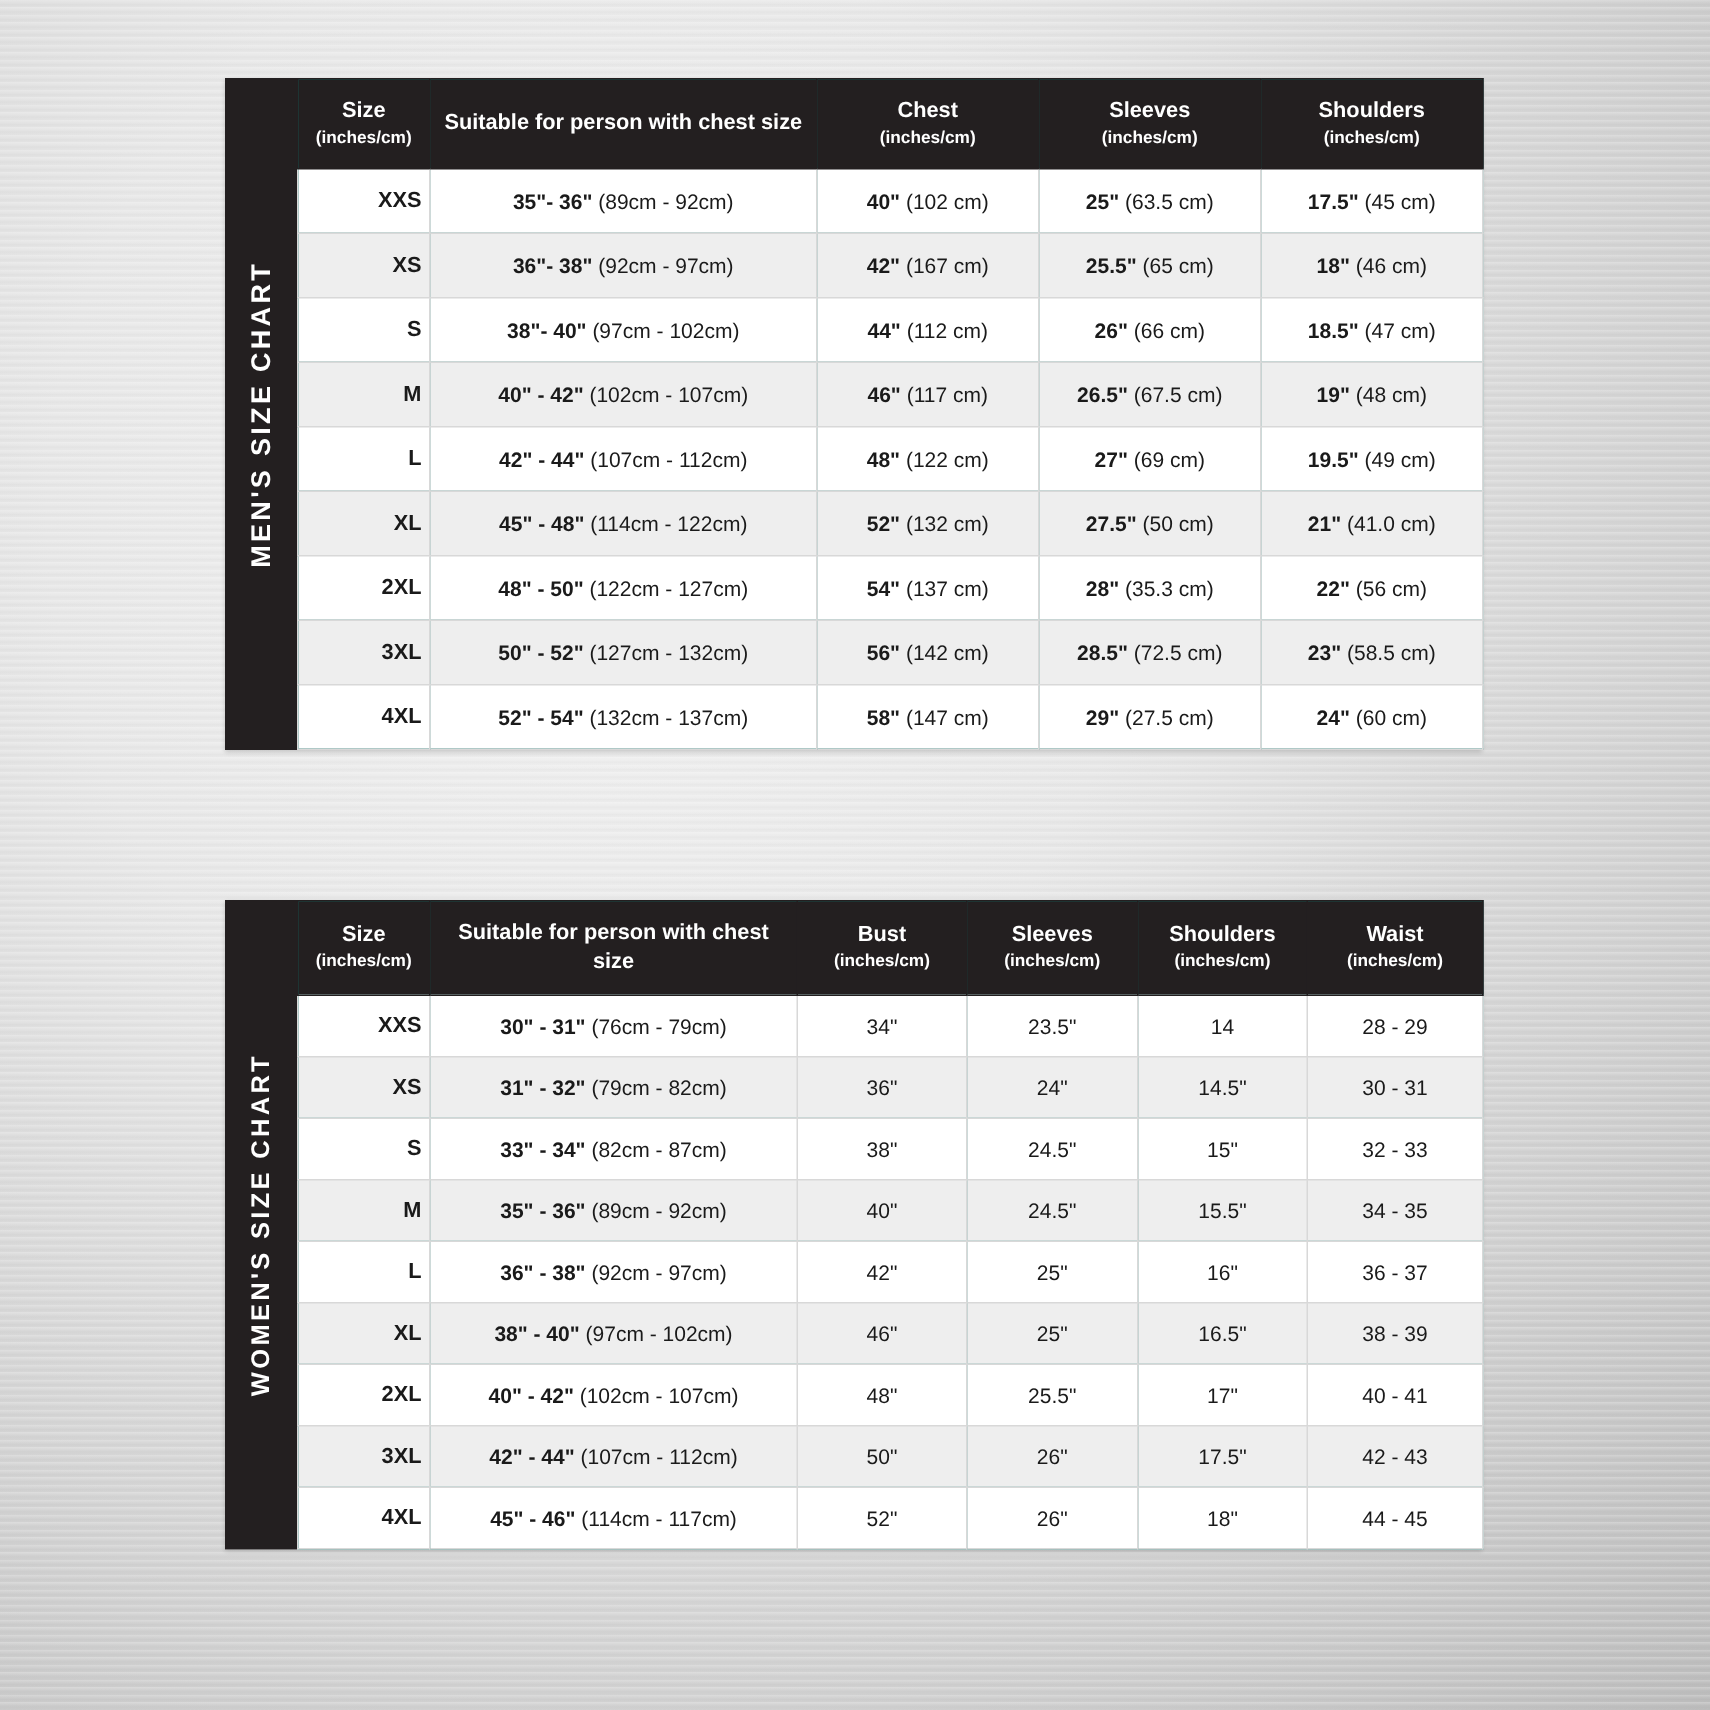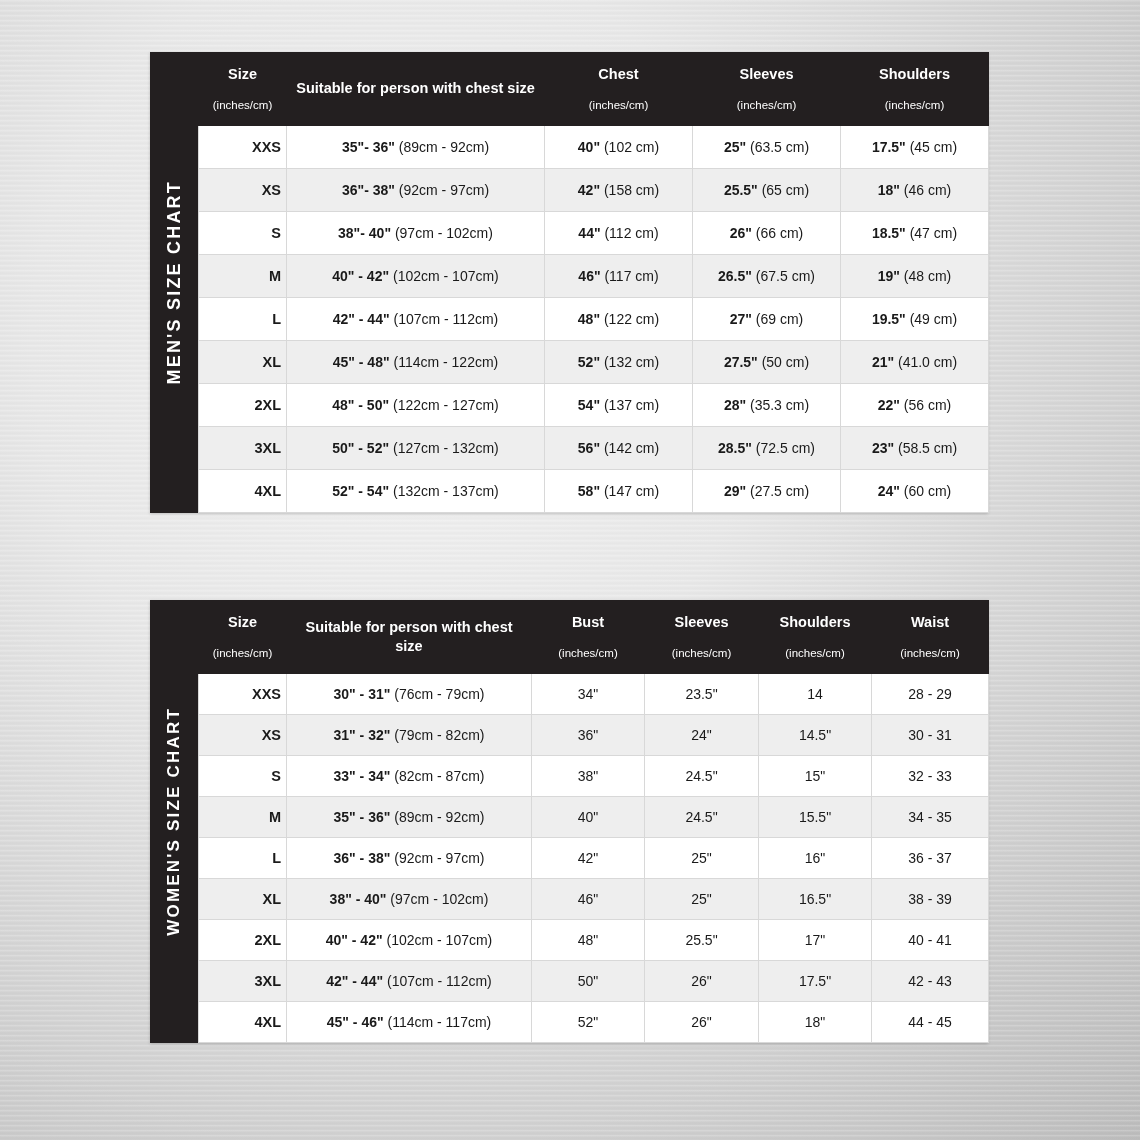--- a/index.html
+++ b/index.html
@@ -77,22 +77,22 @@
     color: #ffffff;
     border: 1px solid #231f20;
     font-size: 14.5px;
     font-weight: bold;
     padding: 12px 4px;
     line-height: 1.3;
   }
   thead th .unit {
     display: block;
     font-size: 11.5px;
-    font-weight: normal;
-    margin-top: 14px;
+    font-weight: bold;
+    margin-top: 1px;
   }
   tbody td {
     font-size: 14px;
     padding: 13px 5px;
     background: #ffffff;
   }
   tbody tr:nth-child(even) td {
     background: #eeeeee;
   }
   td.size-cell {
@@ -150,21 +150,21 @@
           <tr>
             <td class="size-cell"><b>XXS</b></td>
             <td><b>35"- 36"</b><span class="norm"> (89cm - 92cm)</span></td>
             <td><b>40"</b><span class="norm"> (102 cm)</span></td>
             <td><b>25"</b><span class="norm"> (63.5 cm)</span></td>
             <td><b>17.5"</b><span class="norm"> (45 cm)</span></td>
           </tr>
           <tr>
             <td class="size-cell"><b>XS</b></td>
             <td><b>36"- 38"</b><span class="norm"> (92cm - 97cm)</span></td>
-            <td><b>42"</b><span class="norm"> (158 cm)</span></td>
+            <td><b>42"</b><span class="norm"> (167 cm)</span></td>
             <td><b>25.5"</b><span class="norm"> (65 cm)</span></td>
             <td><b>18"</b><span class="norm"> (46 cm)</span></td>
           </tr>
           <tr>
             <td class="size-cell"><b>S</b></td>
             <td><b>38"- 40"</b><span class="norm"> (97cm - 102cm)</span></td>
             <td><b>44"</b><span class="norm"> (112 cm)</span></td>
             <td><b>26"</b><span class="norm"> (66 cm)</span></td>
             <td><b>18.5"</b><span class="norm"> (47 cm)</span></td>
           </tr>

